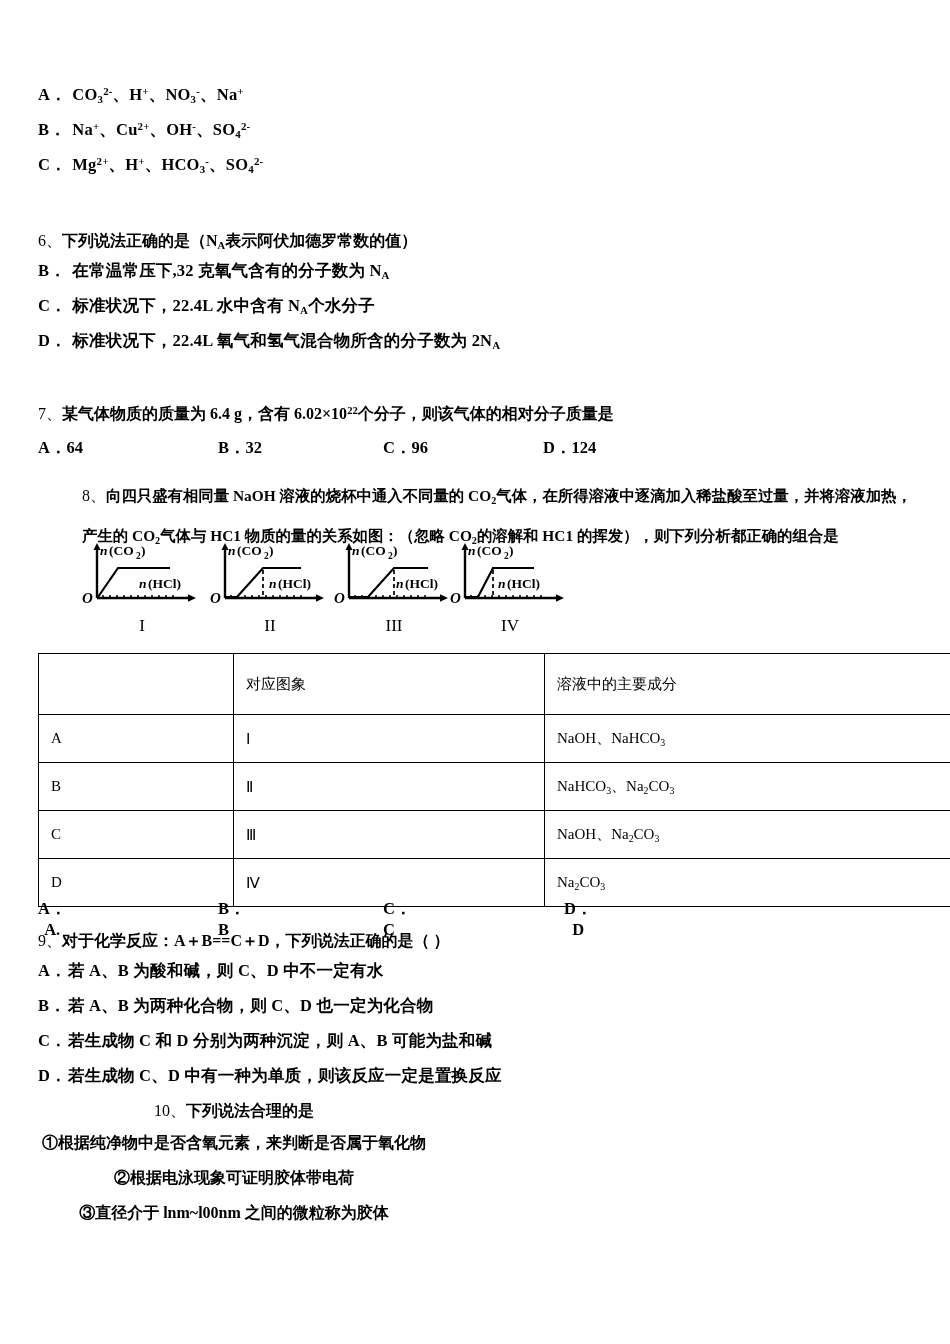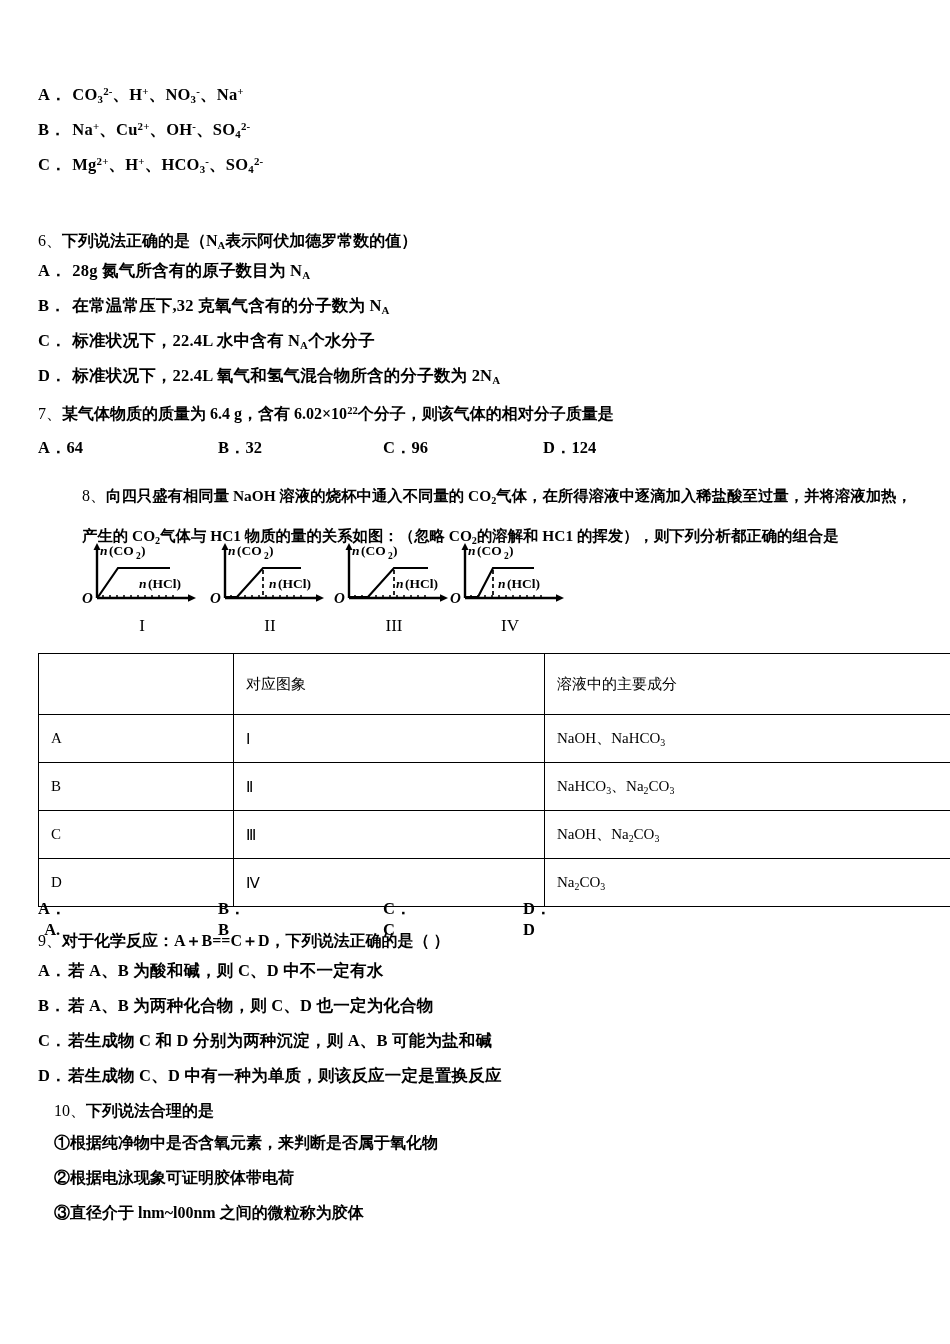--- a/index.html
+++ b/index.html
@@ -155,29 +155,29 @@
     left: 0px;
     top: 820px;
     height: 30px;
     font-size: 16.5px;
     font-weight: bold;
   }
   #q8ans span { position: absolute; top: 0; }
   #q8ans .c-a { left: 0px; text-align: center; }
   #q8ans .c-b { left: 180px; }
   #q8ans .c-c { left: 345px; }
-  #q8ans .c-d { left: 485px; }
+  #q8ans .c-d { left: 526px; text-align: center; }
 
   
   #q9 { position: absolute; left: 0px; top: 855px; }
   #q9 .stem { font-size: 16px; font-weight: bold; }
   #q9 .opt-row { height: 35px; }
 
   
-  #q10 { position: absolute; left: 16px; top: 1025px; }
+  #q10 { position: absolute; left: 4px; top: 1025px; text-align: center; }
   #q10 .stem { font-size: 16px; font-weight: bold; }
   #q10 .item-row { height: 35px; font-size: 16px; font-weight: bold; }
 </style>
 </head>
 <body>
 
 <div class="page">
 <div class="content">
 
   <div id="q5opts">
@@ -199,26 +199,20 @@
         <span>Mg<sup>2+</sup>、H<sup>+</sup>、HCO<sub>3</sub><sup>-</sup>、SO<sub>4</sub><sup>2-</sup></span>
       </div>
     </div>
   </div>
 
   <div id="q6">
     <div class="qline">
       <span class="qnum">6、</span><span class="stem">下列说法正确的是（N<sub>A</sub>表示阿伏加德罗常数的值）</span>
     </div>
     <div style="height:14px"></div>
-    <div class="opt-row">
-      <div class="opt">
-        <span class="lbl">A．</span>
-        <span>28g 氮气所含有的原子数目为 N<sub>A</sub></span>
-      </div>
-    </div>
     <div class="opt-row">
       <div class="opt">
         <span class="lbl">B．</span>
         <span>在常温常压下,32 克氧气含有的分子数为 N<sub>A</sub></span>
       </div>
     </div>
     <div class="opt-row">
       <div class="opt">
         <span class="lbl">C．</span>
         <span>标准状况下，22.4L 水中含有 N<sub>A</sub>个水分子</span>

